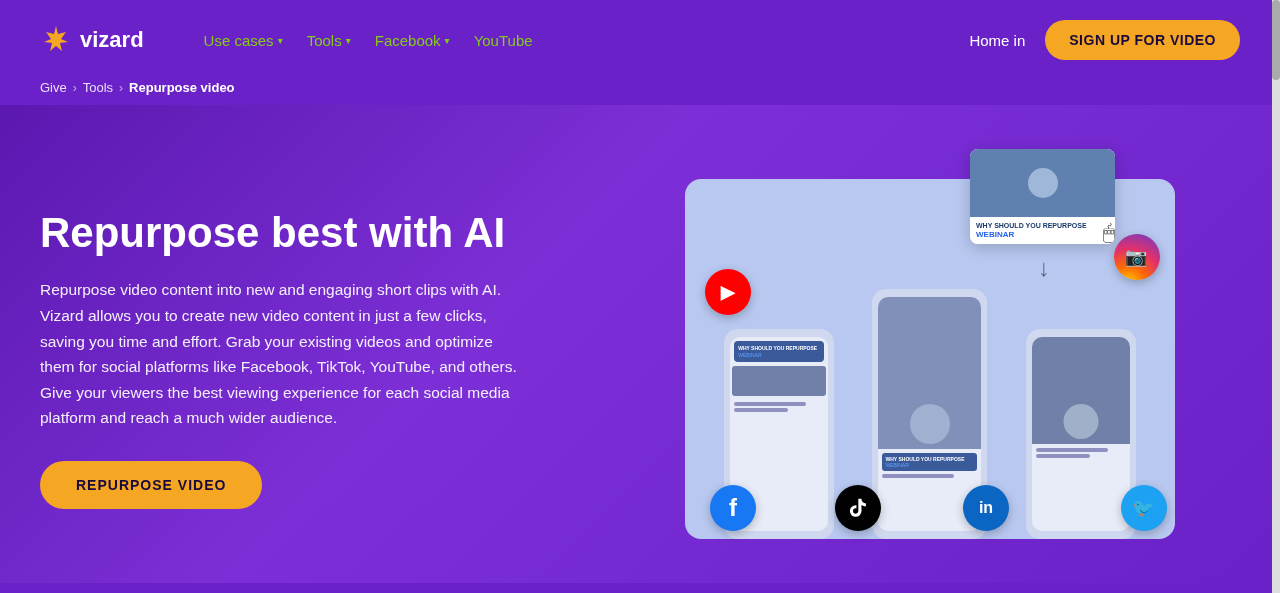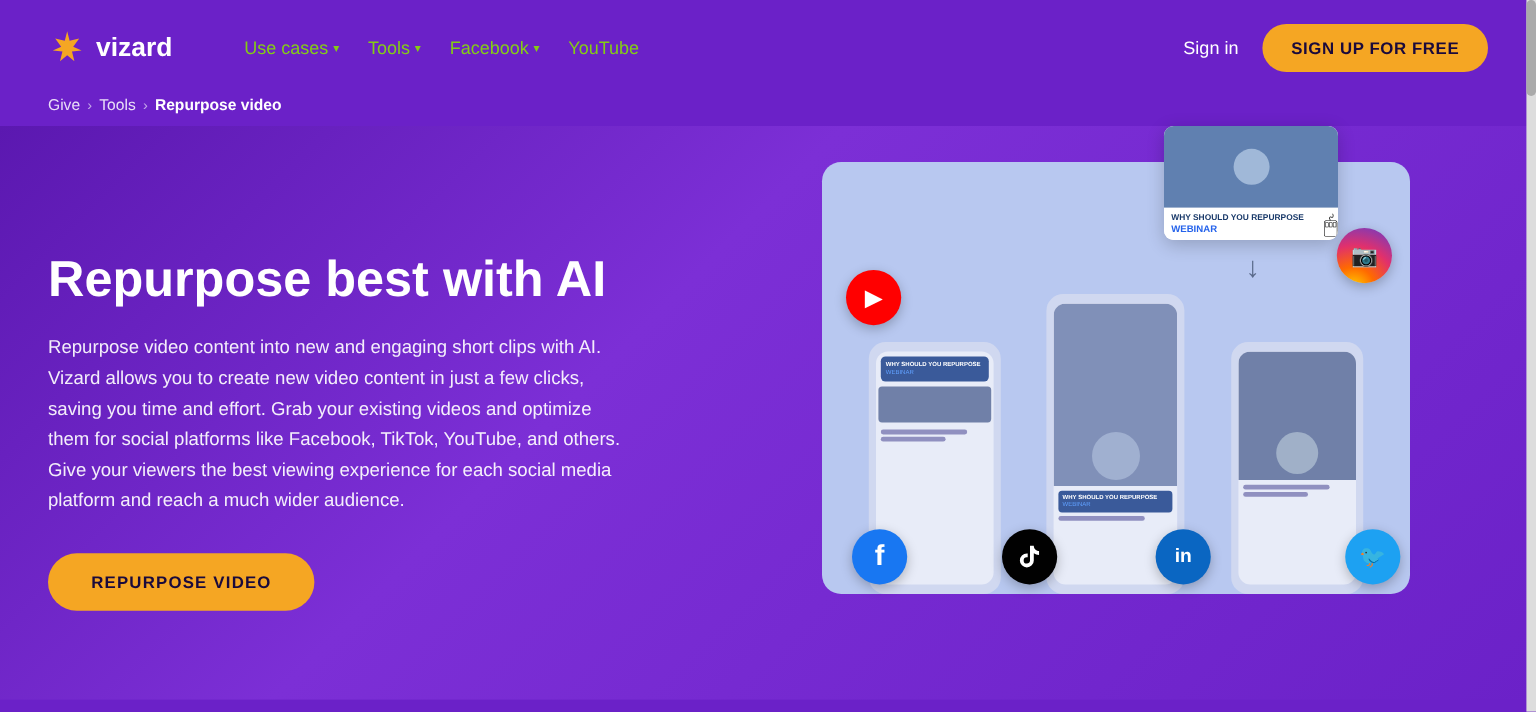--- a/index.html
+++ b/index.html
@@ -142,20 +142,21 @@
       letter-spacing: 1px;
       text-transform: uppercase;
     }
 
     
     .hero-right {
       flex: 1;
       position: relative;
       height: 100%;
       display: flex;
+      align-items: center;
       justify-content: center;
     }
 
     .illustration-container {
       background: #b8c8f0;
       border-radius: 16px;
       width: 490px;
       height: 360px;
       position: relative;
       overflow: visible;
@@ -348,22 +349,22 @@
     <div class="nav-item">
       <span>Facebook</span>
       <span class="chevron">▾</span>
     </div>
     <div class="nav-item">
       <span>YouTube</span>
     </div>
   </div>
 
   <div class="nav-right">
-    <span class="sign-in">Sign in</span>
-    <button class="signup-btn">SIGN UP FOR FREE</button>
+    <span class="sign-in">Home in</span>
+    <button class="signup-btn">SIGN UP FOR VIDEO</button>
   </div>
 </nav>
 
 <div class="breadcrumb-bar">
   <a href="#">Give</a>
   <span class="separator">›</span>
   <a href="#">Tools</a>
   <span class="separator">›</span>
   <span class="current">Repurpose video</span>
 </div>

